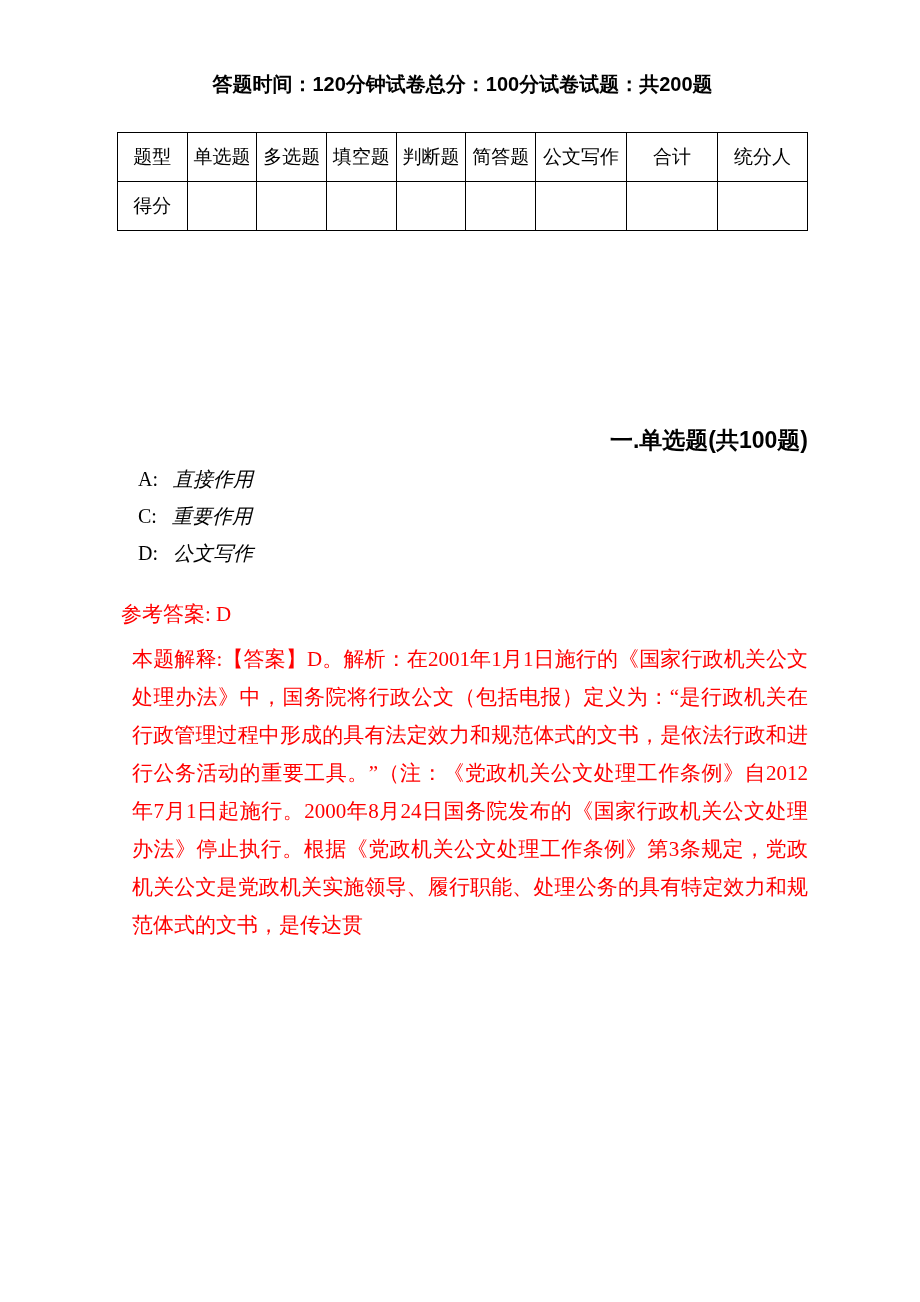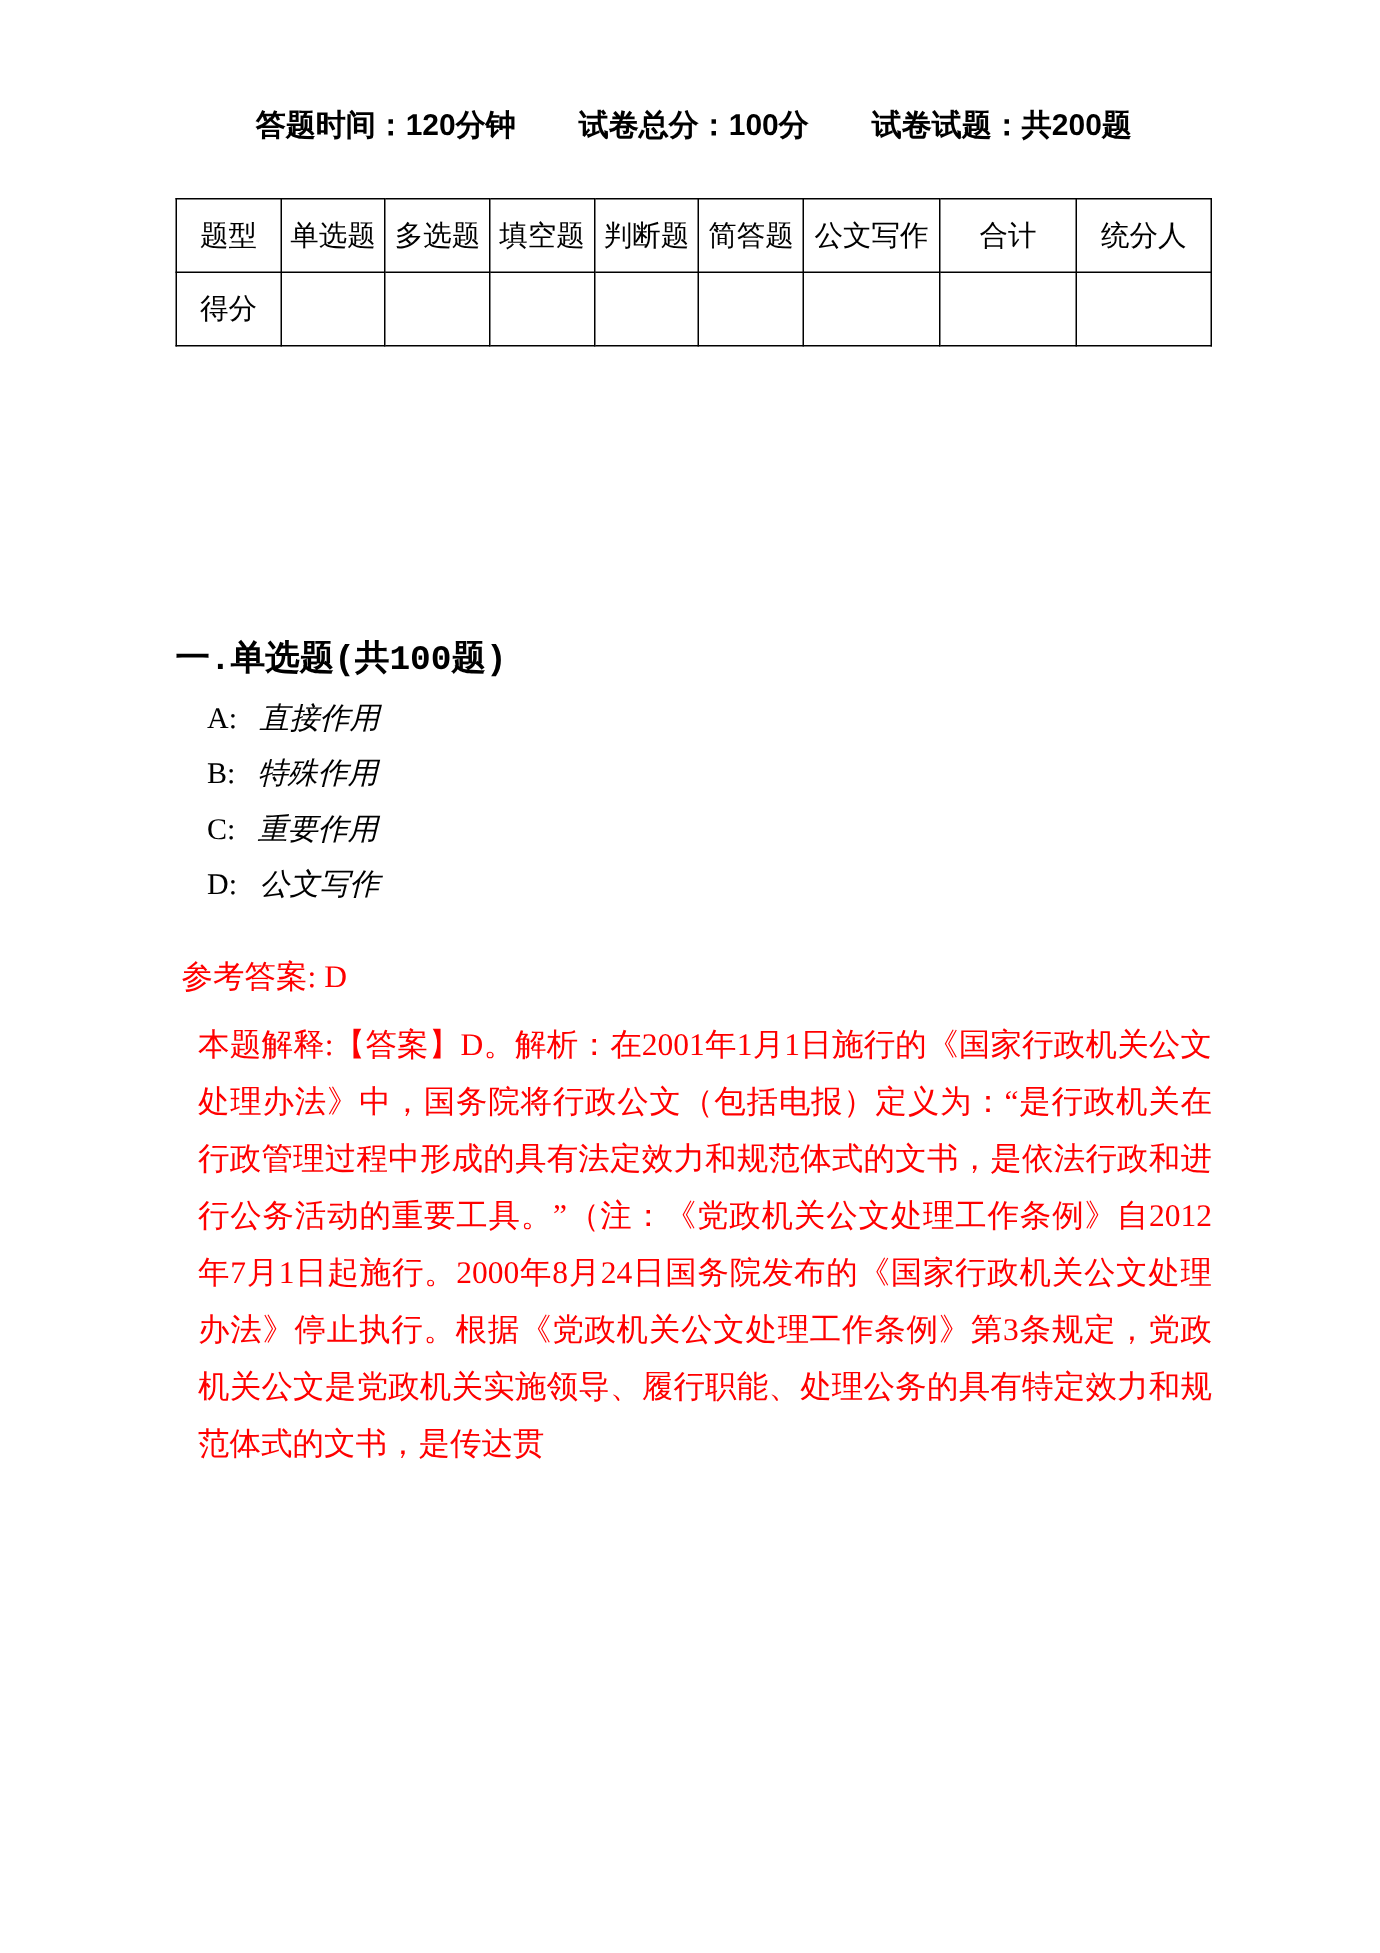--- a/index.html
+++ b/index.html
@@ -27,21 +27,20 @@
     line-height:48px;
     font-weight:700;
     text-align:center;
     color:var(--title-red);
     font-family:"Liberation Serif","DejaVu Serif",serif;
   }
   .meta-line{
     margin-top:70px;
     display:flex;
     justify-content:center;
-    gap:42px;
     font-family:"Liberation Sans","DejaVu Sans",sans-serif;
     font-weight:700;
     font-size:20px;
     line-height:28px;
     color:var(--body-black);
   }
   table.score-table{
     margin-top:34px;
     border-collapse:collapse;
     table-layout:fixed;
@@ -53,25 +52,26 @@
     box-sizing:border-box;
     text-align:center;
     vertical-align:middle;
     font-weight:400;
     font-size:19px;
     font-family:"Liberation Serif","DejaVu Serif",serif;
     padding:0 2px;
   }
   .section-heading{
     margin:194px 0 0 0;
-    font-family:Liberation Mono, monospace;
+    font-family:Liberation Sans, sans-serif;
     font-weight:700;
     font-size:23px;
     line-height:30px;
     color:var(--body-black);
+    text-align:right;
   }
   .question-text{
     margin:18px 0 0 0;
     font-size:21px;
     line-height:30px;
     color:var(--body-black);
   }
   .options{
     margin:6px 0 0 21px;
     padding:0;
@@ -140,24 +140,20 @@
 
   <h2 class="section-heading">一.单选题(共100题)</h2>
 
 
   <ul class="options">
     <li class="option">
       <span class="option-label">A:</span>
       <span class="option-text">直接作用</span>
     </li>
     <li class="option">
-      <span class="option-label">B:</span>
-      <span class="option-text">特殊作用</span>
-    </li>
-    <li class="option">
       <span class="option-label">C:</span>
       <span class="option-text">重要作用</span>
     </li>
     <li class="option">
       <span class="option-label">D:</span>
       <span class="option-text">公文写作</span>
     </li>
   </ul>
 
   <p class="answer-line">参考答案: D</p>

